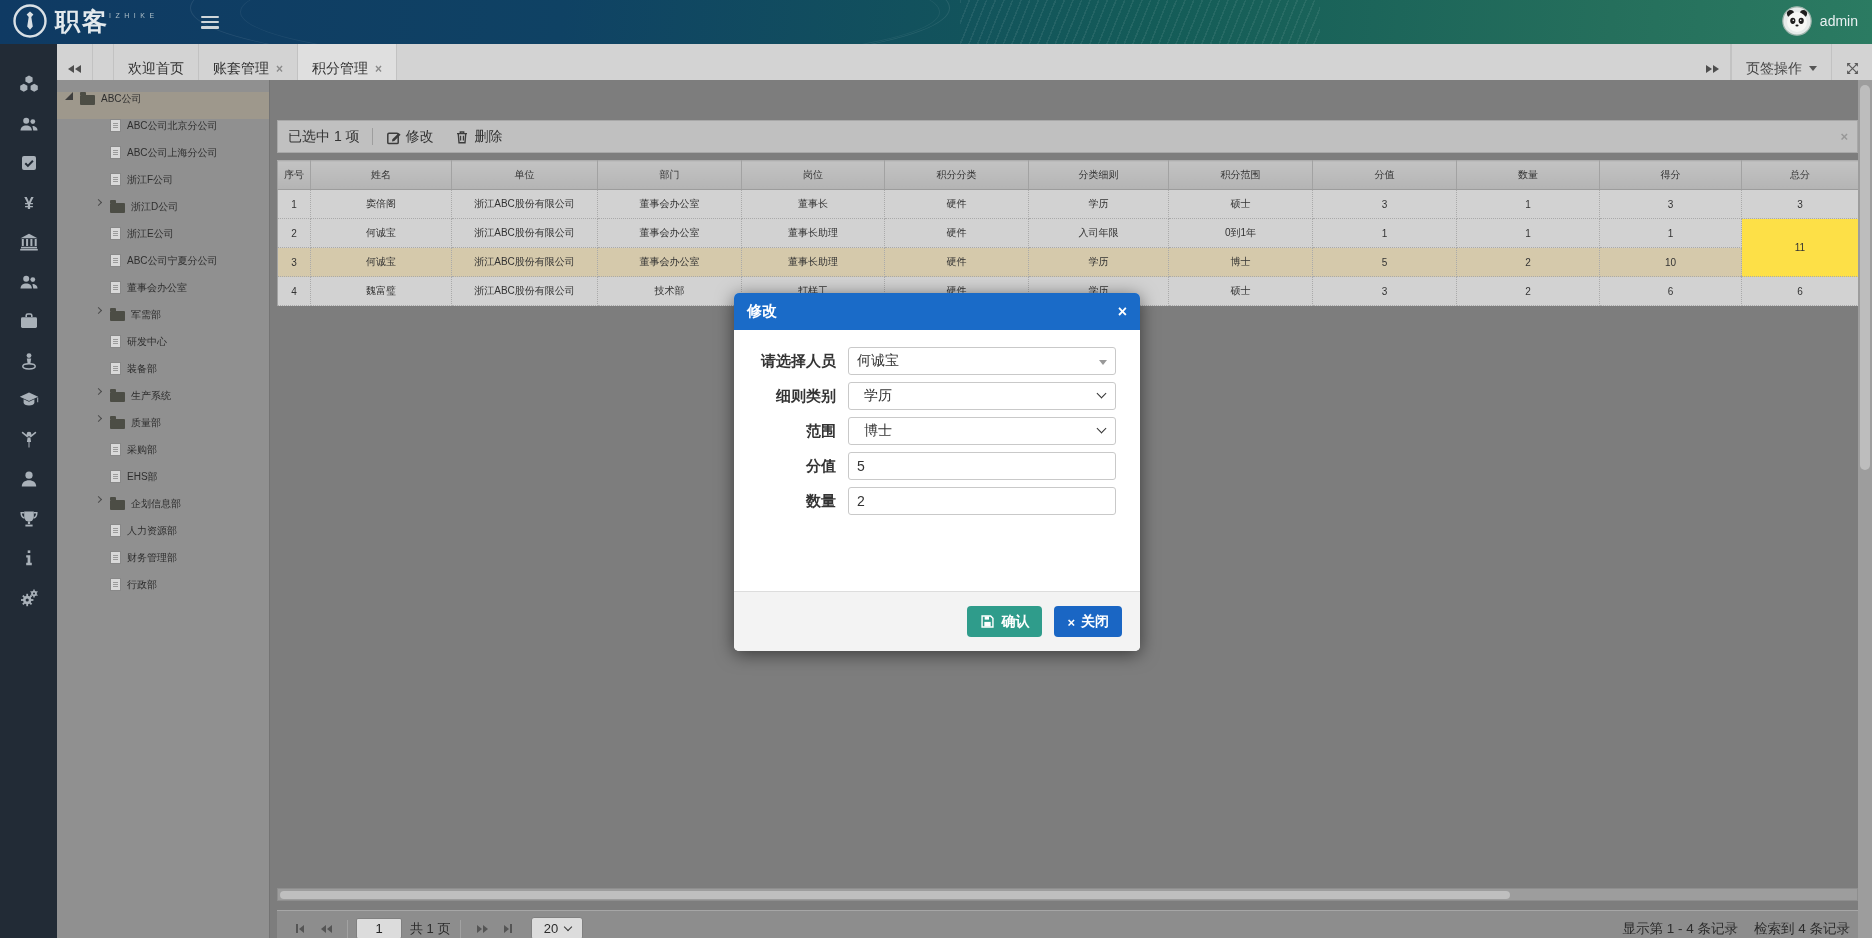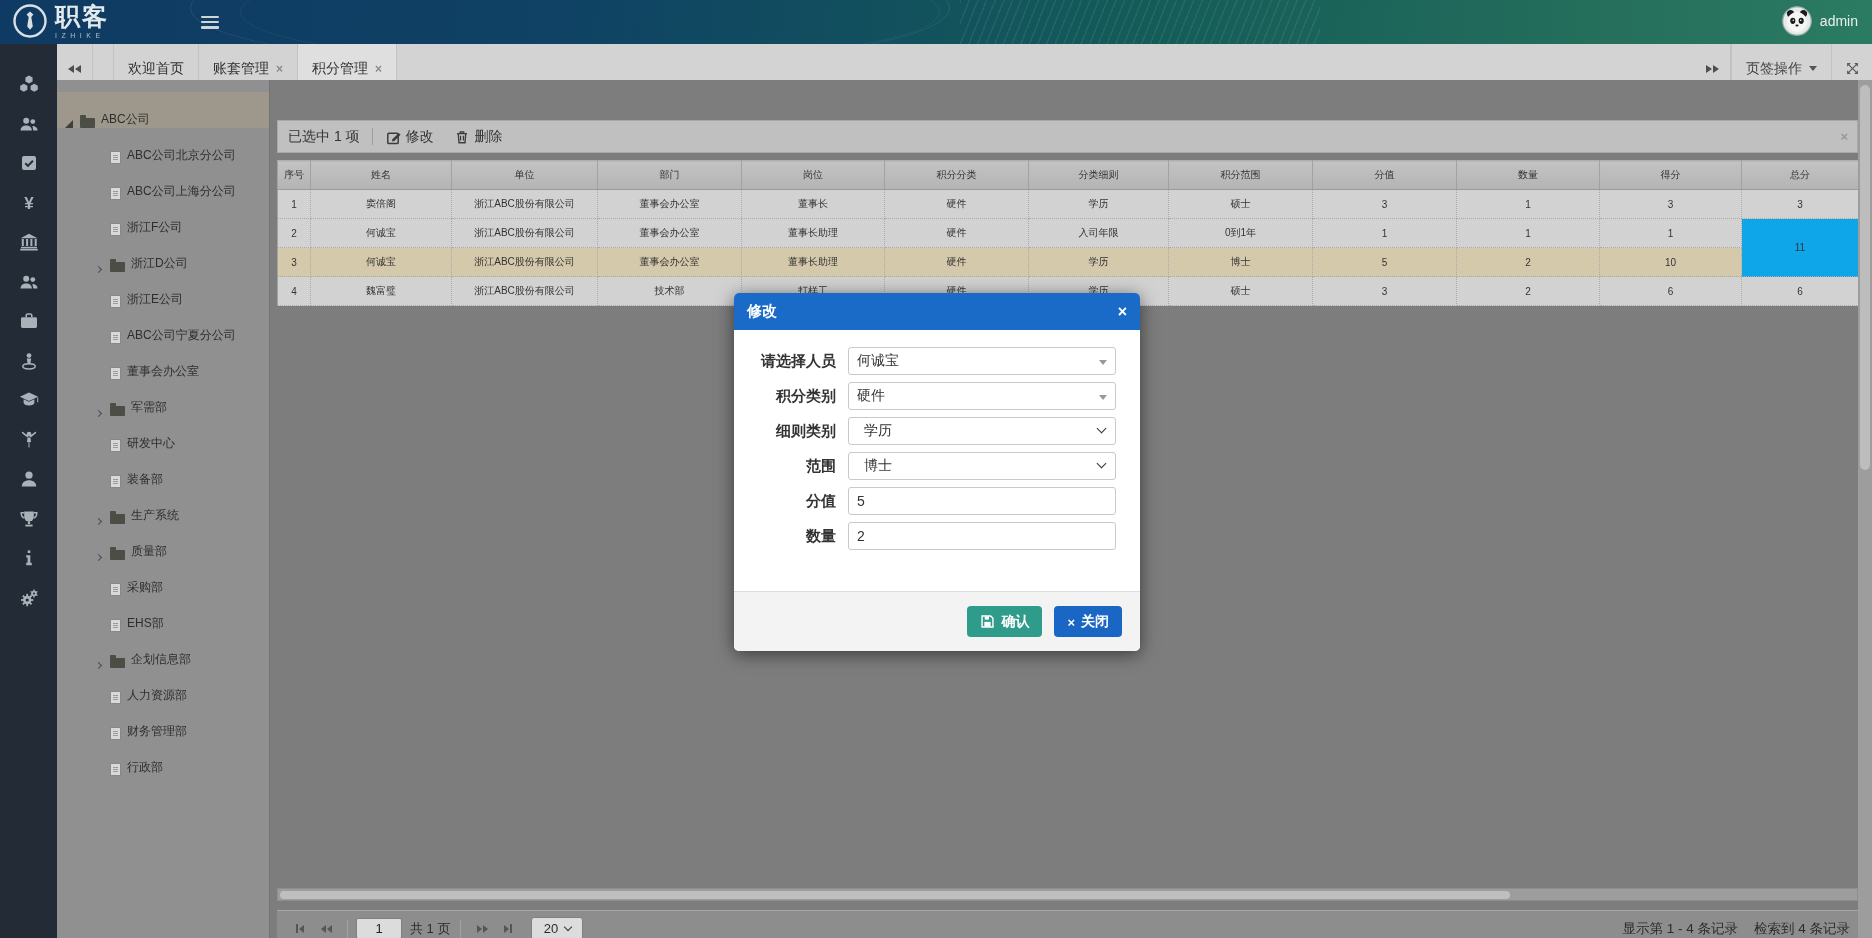--- a/index.html
+++ b/index.html
@@ -9,21 +9,21 @@
 
   
   .app-header{position:absolute;left:0;top:0;width:1872px;height:44px;
     background:linear-gradient(95deg,#0f3a63 0%,#0f4264 30%,#145c58 62%,#256f5c 86%,#2b7b62 100%);overflow:hidden;}
   .hdr-stripes{position:absolute;left:960px;top:0;width:360px;height:44px;
     background:repeating-linear-gradient(112deg,rgba(255,255,255,.07) 0 1.5px,transparent 1.5px 8px);}
   .hdr-wave{position:absolute;left:190px;top:-52px;width:760px;height:120px;border-radius:50%;
     border:1px solid rgba(255,255,255,.09);}
   .hdr-wave.w2{left:240px;top:-40px;width:700px;height:104px;border-color:rgba(255,255,255,.06);}
   .brand{position:absolute;left:12px;top:3px;display:flex;align-items:center;gap:7px;}
-  .brand-txt{display:flex;flex-direction:column;line-height:1;}
+  .brand-txt{display:flex;line-height:1;}
   .brand-cn{font-size:25px;font-weight:bold;color:#e3e9ed;letter-spacing:2px;}
   .brand-sub{font-size:7px;color:#aebfc8;letter-spacing:4.5px;margin-top:3px;}
   .burger{position:absolute;left:201px;top:13px;cursor:pointer;}
   .burger i{display:block;width:18px;height:2.4px;background:#cfd6da;margin:2.8px 0;border-radius:1px;}
   .hdr-user{position:absolute;right:14px;top:6px;display:flex;align-items:center;gap:8px;}
   .hdr-user .uname{color:#eaf0f2;font-size:14px;}
 
   
   .icon-rail{position:absolute;left:0;top:44px;width:57px;height:894px;background:#222b36;
     display:flex;flex-direction:column;align-items:center;padding-top:30px;gap:19.5px;}
@@ -50,21 +50,21 @@
     border-left:1px solid #c2c2c2;border-right:1px solid #c2c2c2;cursor:pointer;}
   .cdown{width:0;height:0;border-left:4px solid transparent;border-right:4px solid transparent;border-top:5px solid #555;}
   .tb-full{width:40px;display:flex;align-items:center;justify-content:center;cursor:pointer;}
 
   
   .main{position:absolute;left:57px;top:80px;width:1815px;height:858px;background:#7d7d7d;}
 
   
   .tree-panel{position:absolute;left:0;top:0;width:213px;height:100%;background:#909090;
     border-right:1px solid #747474;padding-top:12px;overflow:hidden;}
-  .titem{display:flex;align-items:flex-end;height:36px;font-size:12px;color:#2e2e2e;cursor:pointer;white-space:nowrap;}
+  .titem{display:flex;align-items:flex-start;height:27px;font-size:10px;color:#2e2e2e;cursor:pointer;white-space:nowrap;}
   .titem.lvl0{padding-left:8px;}
   .titem.lvl1{padding-left:38px;}
   .titem.sel{background:rgba(186,170,134,.35);}
   .slot{width:15px;display:flex;align-items:center;justify-content:flex-start;flex:none;}
   .c-exp{width:0;height:0;border-left:8px solid transparent;border-bottom:8px solid #3e3e3e;}
   .c-col{width:5px;height:5px;border-top:1.6px solid #4a4a4a;border-right:1.6px solid #4a4a4a;transform:rotate(45deg);margin-left:1px;}
   .ic-folder{width:15px;height:10px;background:#4c4d45;border-radius:1px;position:relative;margin:3px 6px 0 0;flex:none;}
   .ic-folder::before{content:"";position:absolute;top:-3px;left:0;width:6px;height:3px;background:#4c4d45;border-radius:1px 1px 0 0;}
   .ic-file{width:11px;height:13px;background:#d9d9d9;border:1px solid #888;position:relative;margin-right:6px;flex:none;}
   .ic-file::before{content:"";position:absolute;left:2px;top:3px;width:5px;height:1px;background:#9a9a9a;
@@ -80,21 +80,21 @@
 
   
   .grid{position:absolute;left:0;top:58px;width:1581px;border-collapse:collapse;table-layout:fixed;font-size:10px;}
   .grid th{height:29px;background:linear-gradient(#c3c3c3,#b4b4b4);font-weight:normal;color:#333;
     border-right:1px solid #a2a2a2;border-top:1px solid #aeaeae;border-bottom:1px solid #9c9c9c;cursor:pointer;}
   .grid th:first-child{border-left:1px solid #a2a2a2;}
   .grid td{height:29px;background:#d2d2d2;text-align:center;color:#333;
     border-right:1px dotted #aaa;border-bottom:1px dotted #aaa;cursor:default;}
   .grid td:first-child{border-left:1px solid #a2a2a2;}
   .grid tr.selected td{background:#d5c9ab;}
-  .grid td.merged{background:#0ea5e9;}
+  .grid td.merged{background:#fde047;}
 
   
   .hscroll{position:absolute;left:0;top:786px;width:1581px;height:13px;background:#9d9d9d;border:1px solid #8e8e8e;}
   .hscroll .thumb{position:absolute;left:2px;top:2px;width:1230px;height:8px;background:#bfbfbf;border-radius:4px;cursor:pointer;}
   .vscroll{position:absolute;right:0;top:0;width:14px;height:100%;background:#9d9d9d;}
   .vscroll .thumb{position:absolute;left:2px;top:5px;width:10px;height:385px;background:#bdbdbd;border-radius:5px;cursor:pointer;}
 
   
   .pager{position:absolute;left:0;top:808px;width:1581px;height:36px;background:#8d8d8d;border-top:1px solid #a6a6a6;
     display:flex;align-items:center;padding-left:10px;font-size:13px;color:#2c2c2c;}
@@ -592,27 +592,20 @@
   </div>
   <div class="modal-bd">
     <div class="frow">
       <span class="flabel">请选择人员</span>
       <div class="fctrl">
         <span class="val">何诚宝</span>
         <i class="combo-arrow"></i>
       </div>
     </div>
     <div class="frow">
-      <span class="flabel">积分类别</span>
-      <div class="fctrl">
-        <span class="val">硬件</span>
-        <i class="combo-arrow"></i>
-      </div>
-    </div>
-    <div class="frow">
       <span class="flabel">细则类别</span>
       <div class="fctrl sel-native">
         <span class="val">学历</span>
         <i class="chev"></i>
       </div>
     </div>
     <div class="frow">
       <span class="flabel">范围</span>
       <div class="fctrl sel-native">
         <span class="val">博士</span>

